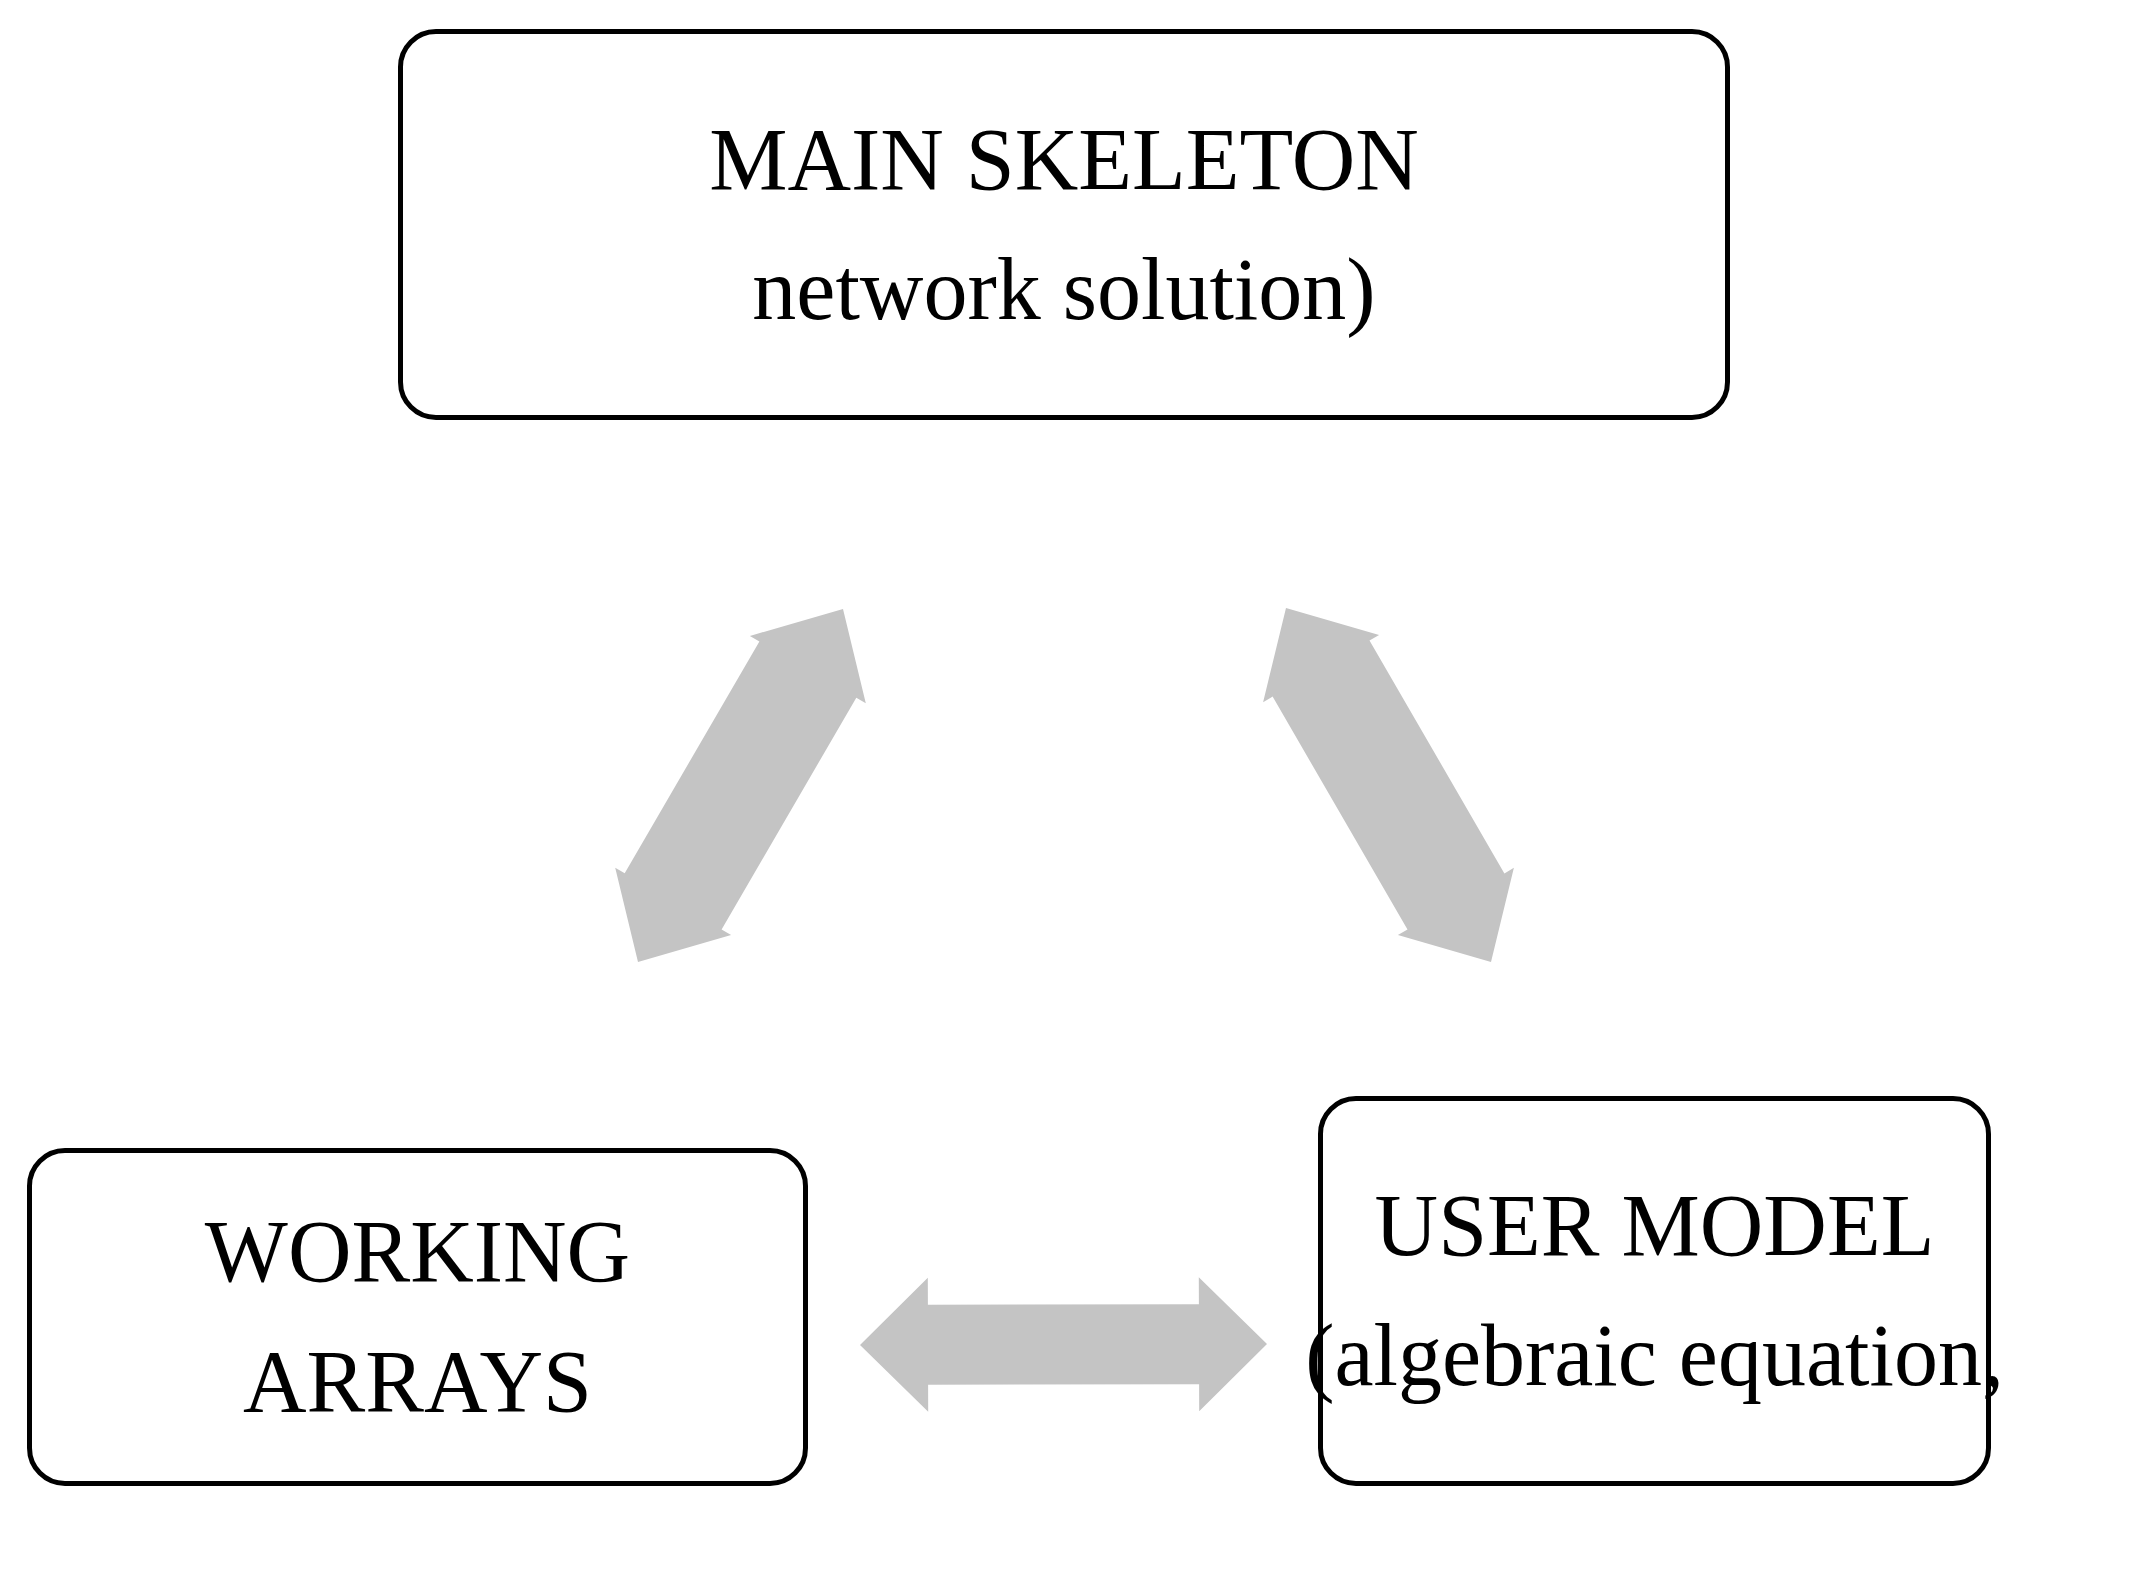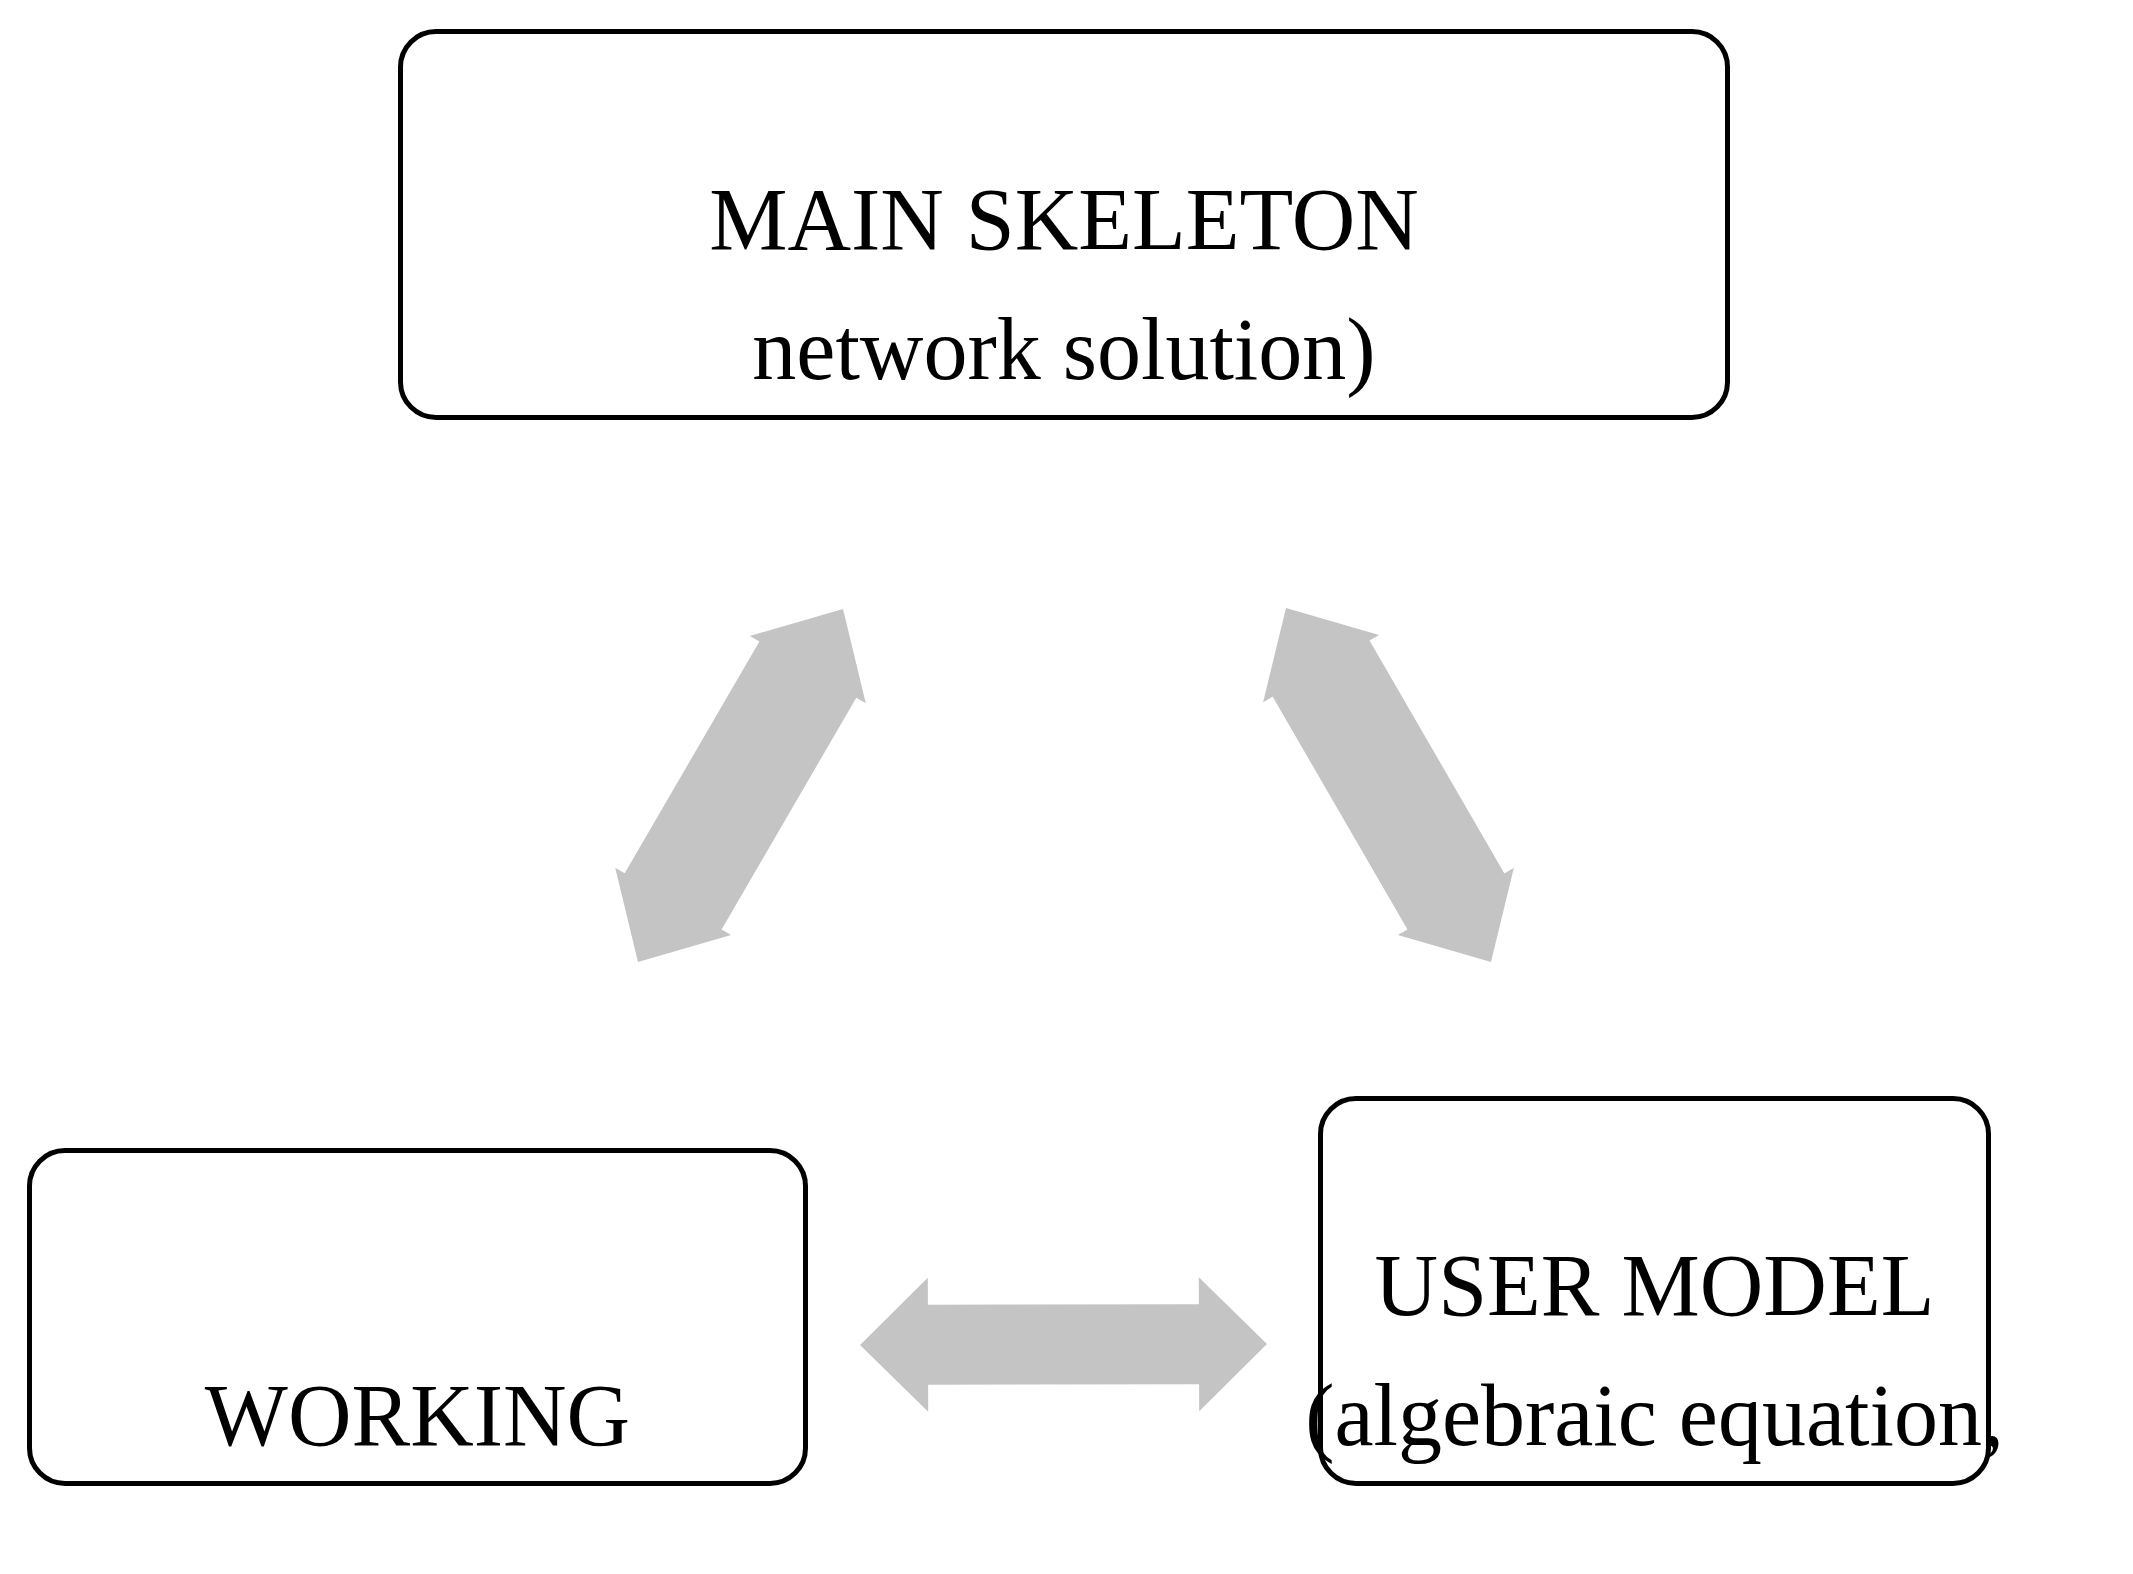--- a/index.html
+++ b/index.html
@@ -17,21 +17,21 @@
     width: 2133px; height: 1574px;
   }
   .node {
     position: absolute;
     box-sizing: border-box;
     background: #ffffff;
     border: 5px solid #000000;
     border-radius: 38px;
     display: flex;
     flex-direction: column;
-    justify-content: flex-end;
+    justify-content: center;
     align-items: center;
     text-align: center;
   }
   .node-line {
     font-size: 88px;
     line-height: 130px;
     color: #000000;
     white-space: nowrap;
   }
 </style>
@@ -46,20 +46,21 @@
       <polygon points="860.0,1345.0 928.2,1411.8 928.1,1384.8 1199.1,1384.2 1199.2,1411.2 1267.0,1344.0 1198.8,1277.2 1198.9,1304.2 927.9,1304.8 927.8,1277.8" fill="#c4c4c4"></polygon>
     </svg>
 
   <div class="node" id="box-main_skeleton" style="left:398px; top:29px; width:1332px; height:391px;">
     <div class="node-line">MAIN SKELETON</div>
     <div class="node-line">network solution)</div>
   </div>
 
   <div class="node" id="box-working_arrays" style="left:27px; top:1148px; width:781px; height:338px;">
     <div class="node-line">WORKING</div>
+    <div class="node-line">ARRAYS</div>
   </div>
 
   <div class="node" id="box-user_model" style="left:1318px; top:1096px; width:673px; height:390px;">
     <div class="node-line">USER MODEL</div>
     <div class="node-line">(algebraic equation,</div>
   </div>
 
 </div>
 
 </body></html>

